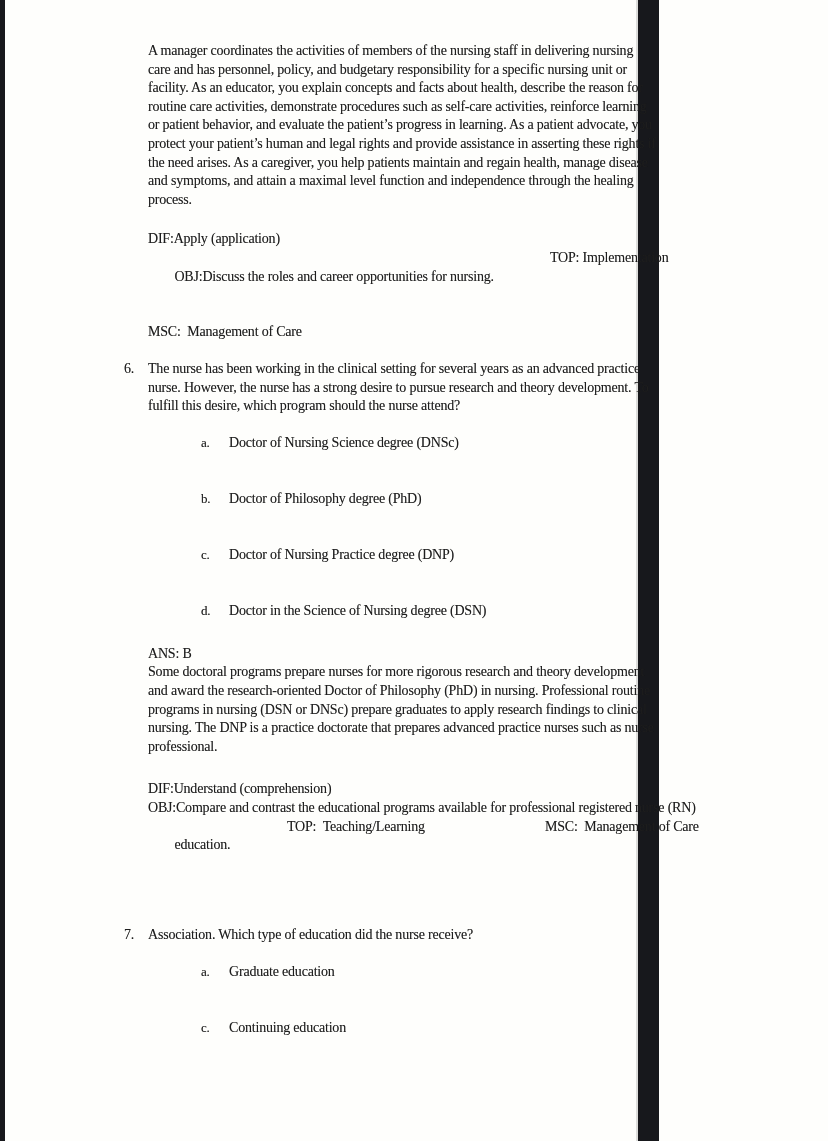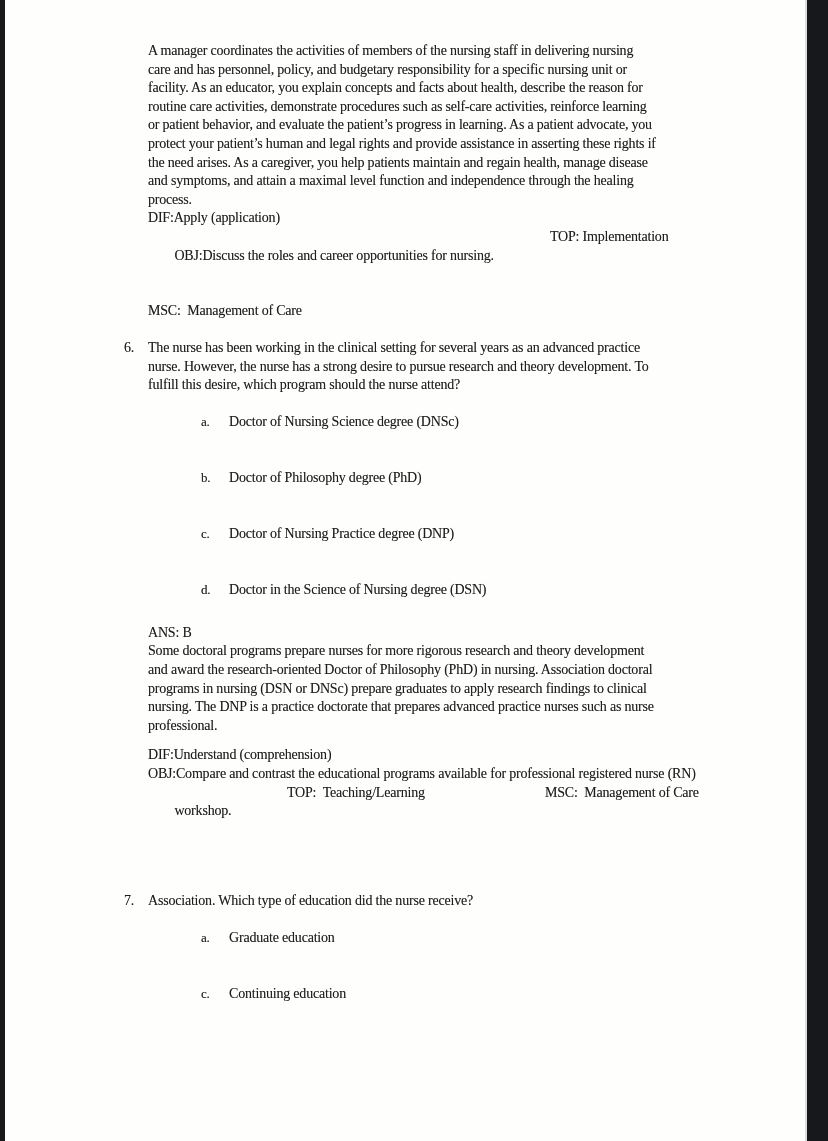--- a/index.html
+++ b/index.html
@@ -8,36 +8,36 @@
     --text_color:#1e1e1e;
   }
   html,body{margin:0;padding:0;}
   body{
     width:828px;height:1141px;
     background:var(--page_bg);
     overflow:hidden;
     font-family:"Liberation Serif","DejaVu Serif",serif;
     color:var(--text_color);
   }
-  .page{position:relative;width:828px;height:1141px;background:var(--page_bg);}
+  .page{position:relative;width:659px;height:1141px;background:var(--page_bg);}
   .edge{position:absolute;top:0;height:100%;background:var(--edge_dark);}
   .edge-left{left:0;width:5px;}
   .edge-right{right:0;width:21px;border-left:2px solid #dcdcda;}
   .content{
     position:absolute;left:148px;top:42px;width:612px;
     font-size:14px;line-height:18.6px;letter-spacing:-0.2px;
     text-shadow:0 0 0.3px rgba(20,20,20,0.4);
   }
   .lines > div{white-space:pre;}
   .mline{white-space:pre;}
   .rel{position:relative;}
   .seg{white-space:pre;}
   .abs{position:absolute;top:0;}
-  .meta-m1{}
-  .meta-m2{margin-top:11px;}
+  .meta-m1{margin-top:21px;}
+  .meta-m2{margin-top:24px;}
   .question{position:relative;}
   .q-6{margin-top:18px;}
   .q-7{margin-top:15px;}
   .qnum{position:absolute;left:-24px;top:0;}
   .options{margin-left:20px;}
   .opt{white-space:pre;}
   .opt .letter{display:inline-block;width:28px;font-size:13px;}
   .answer-6{margin-top:6px;}
 </style>
 </head>
@@ -90,32 +90,32 @@
         <div class="opt">
           <span class="letter">d.</span><span class="otext">Doctor in the Science of Nursing degree (DSN)</span>
         </div>
       </div>
     </div>
 
     <div class="answer answer-6">
       <div class="alabel">ANS: B</div>
       <div class="lines">
           <div>Some doctoral programs prepare nurses for more rigorous research and theory development</div>
-          <div>and award the research-oriented Doctor of Philosophy (PhD) in nursing. Association doctoral</div>
+          <div>and award the research-oriented Doctor of Philosophy (PhD) in nursing. Professional routine</div>
           <div>programs in nursing (DSN or DNSc) prepare graduates to apply research findings to clinical</div>
           <div>nursing. The DNP is a practice doctorate that prepares advanced practice nurses such as nurse</div>
           <div>professional.</div>
         </div>
     </div>
 
     <div class="meta meta-m2">
       <div class="mline">DIF:Understand (comprehension)</div>
       <div class="mline">OBJ:Compare and contrast the educational programs available for professional registered nurse (RN)</div>
       <div class="mline rel">
-        <span class="seg">workshop.</span>
+        <span class="seg">education.</span>
         <span class="seg abs" style="left:139px">TOP:  Teaching/Learning</span>
         <span class="seg abs" style="left:397px">MSC:  Management of Care</span>
       </div>
     </div>
 
     <div class="question q-7">
       <span class="qnum">7.</span>
       <div class="lines">
           <div>Association. Which type of education did the nurse receive?</div>
         </div>

